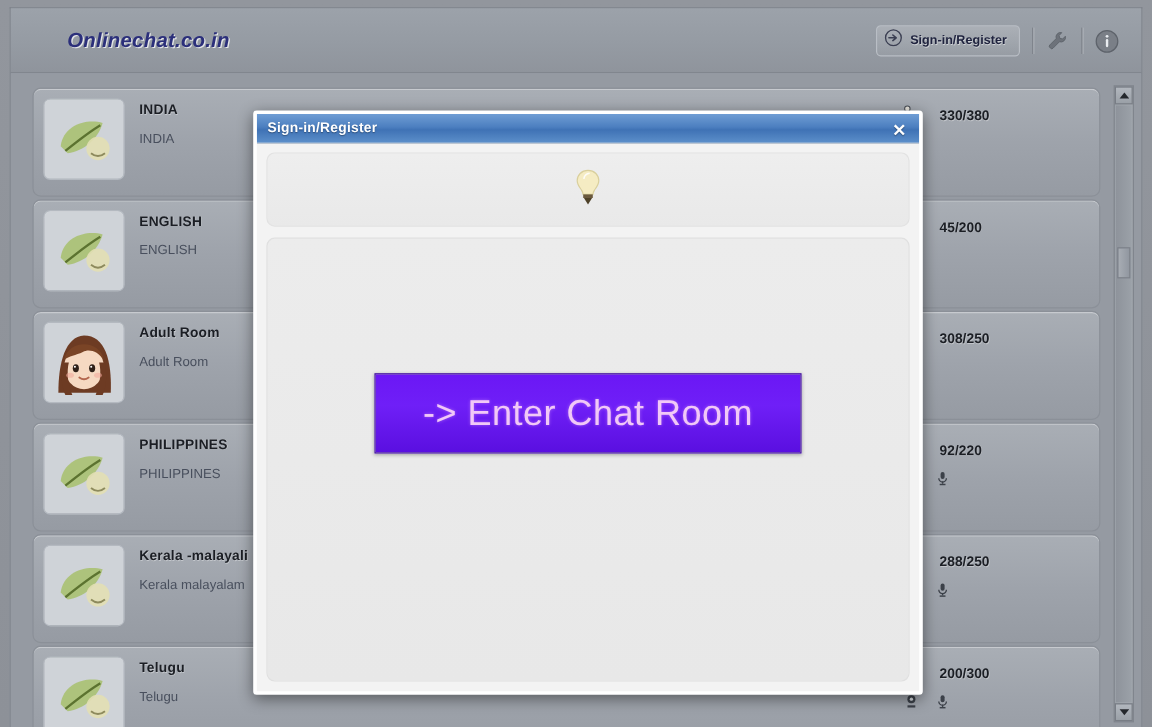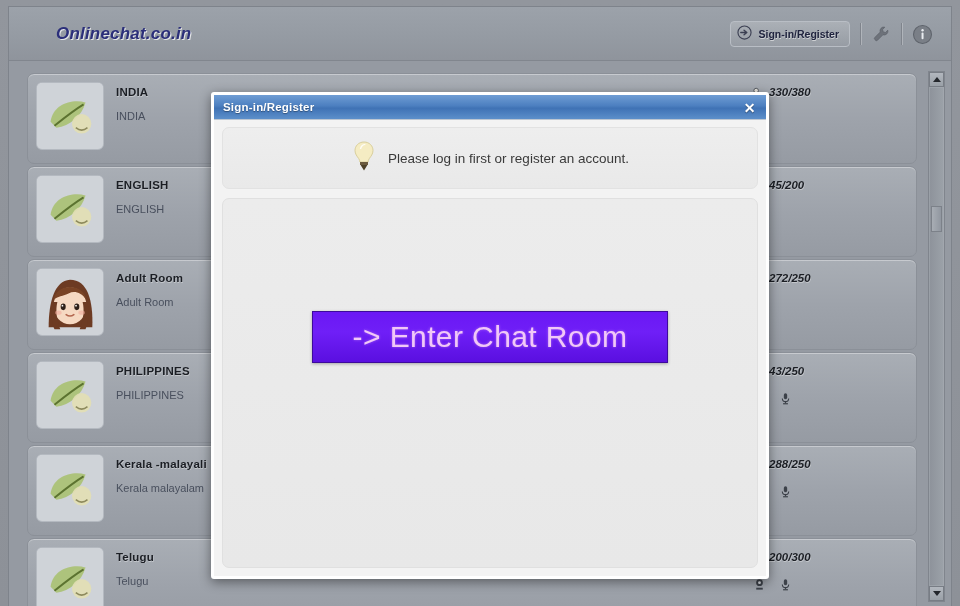--- a/index.html
+++ b/index.html
@@ -137,27 +137,26 @@
     opacity: .85;
   }
   .room-stats {
     position: absolute;
     right: 26px; top: 12px;
     width: 140px;
     text-align: left;
   }
   .stat-line {
     display: flex;
-    align-items: flex-start;
-    gap: 5px;
+    align-items: flex-end;
+    gap: 19px;
     font-size: 11.5px;
     font-weight: bold;
     color: #1b1e24;
     text-shadow: .5px .5px 0 rgba(255,255,255,.35);
-    font-style: italic;
   }
   .media-line {
     margin-top: 10px;
     margin-left: 3px;
     display: flex;
     align-items: center;
     gap: 13px;
   }
   .media-line.hidden { visibility: hidden; }
 
@@ -264,21 +263,21 @@
     background: linear-gradient(180deg,#ececec,#e8e8e8);
     border: 1px solid #e0e0e0;
     border-radius: 7px;
   }
   #enter-btn {
     position: absolute;
     left: 50%;
     transform: translateX(-50%);
     top: 112px;
     width: 356px;
-    height: 52px;
+    height: 67px;
     background: linear-gradient(180deg,#6b17f5 0%,#6f1ff7 40%,#5a0fe0 100%);
     border: 1px solid #3d0a9c;
     display: flex;
     align-items: center;
     justify-content: center;
     cursor: pointer;
     box-shadow: 0 1px 3px rgba(0,0,0,.3);
   }
   #enter-btn-label {
     font-size: 30px;
@@ -446,21 +445,21 @@
           </div>
           <div class="room-stats">
             <div class="stat-line">
               <span>
                 <svg width="14" height="14" viewBox="0 0 16 16">
                   <path d="M3 12 q1-4 4-4 q3 0 4 4 z" fill="#4a4f57"></path>
                   <circle cx="7" cy="5.2" r="2.6" fill="#e7e4dc" stroke="#4a4f57" stroke-width="1"></circle>
                   <path d="M9.5 12 q.8-3.4 3.3-3.4" fill="none" stroke="#4a4f57" stroke-width="1.2"></path>
                 </svg>
               </span>
-              <span>272/250</span>
+              <span>308/250</span>
             </div>
             <div class="media-line hidden">
               <span>
                 <svg width="13" height="13" viewBox="0 0 14 14">
                   <circle cx="7" cy="5" r="3.6" fill="#3c4149"></circle>
                   <circle cx="7" cy="5" r="1.5" fill="#d8dce1"></circle>
                   <rect x="3.5" y="10.5" width="7" height="2" fill="#3c4149"></rect>
                 </svg>
               </span>
               <span>
@@ -491,21 +490,21 @@
           </div>
           <div class="room-stats">
             <div class="stat-line">
               <span>
                 <svg width="14" height="14" viewBox="0 0 16 16">
                   <path d="M3 12 q1-4 4-4 q3 0 4 4 z" fill="#4a4f57"></path>
                   <circle cx="7" cy="5.2" r="2.6" fill="#e7e4dc" stroke="#4a4f57" stroke-width="1"></circle>
                   <path d="M9.5 12 q.8-3.4 3.3-3.4" fill="none" stroke="#4a4f57" stroke-width="1.2"></path>
                 </svg>
               </span>
-              <span>43/250</span>
+              <span>92/220</span>
             </div>
             <div class="media-line">
               <span>
                 <svg width="13" height="13" viewBox="0 0 14 14">
                   <circle cx="7" cy="5" r="3.6" fill="#3c4149"></circle>
                   <circle cx="7" cy="5" r="1.5" fill="#d8dce1"></circle>
                   <rect x="3.5" y="10.5" width="7" height="2" fill="#3c4149"></rect>
                 </svg>
               </span>
               <span>
@@ -637,21 +636,20 @@
   <div id="dlg-body">
     <div id="notice-panel">
       <span>
         <svg width="26" height="32" viewBox="0 0 26 32">
           <path d="M13 2 C7.5 2 4 6 4 10.5 C4 14 6.2 16.4 7.6 18.4 C8.5 19.7 8.8 20.8 8.9 22 L17.1 22 C17.2 20.8 17.5 19.7 18.4 18.4 C19.8 16.4 22 14 22 10.5 C22 6 18.5 2 13 2 Z" fill="#f5ecc3" stroke="#d9cf9c" stroke-width="1"></path>
           <path d="M9.5 9 C10 6.2 12 4.6 14.4 4.4" fill="none" stroke="#ffffff" stroke-width="1.4" opacity=".85"></path>
           <rect x="9" y="22" width="8" height="3" fill="#6b5a3e"></rect>
           <path d="M9.6 25 L16.4 25 L13 30.5 Z" fill="#4e4128"></path>
         </svg>
       </span>
-      <span id="notice-text">Please log in first or register an account.</span>
     </div>
 
     <div id="content-panel">
       <div id="enter-btn">
         <span id="enter-btn-label">-&gt; Enter Chat Room</span>
       </div>
     </div>
   </div>
 </div>
 

